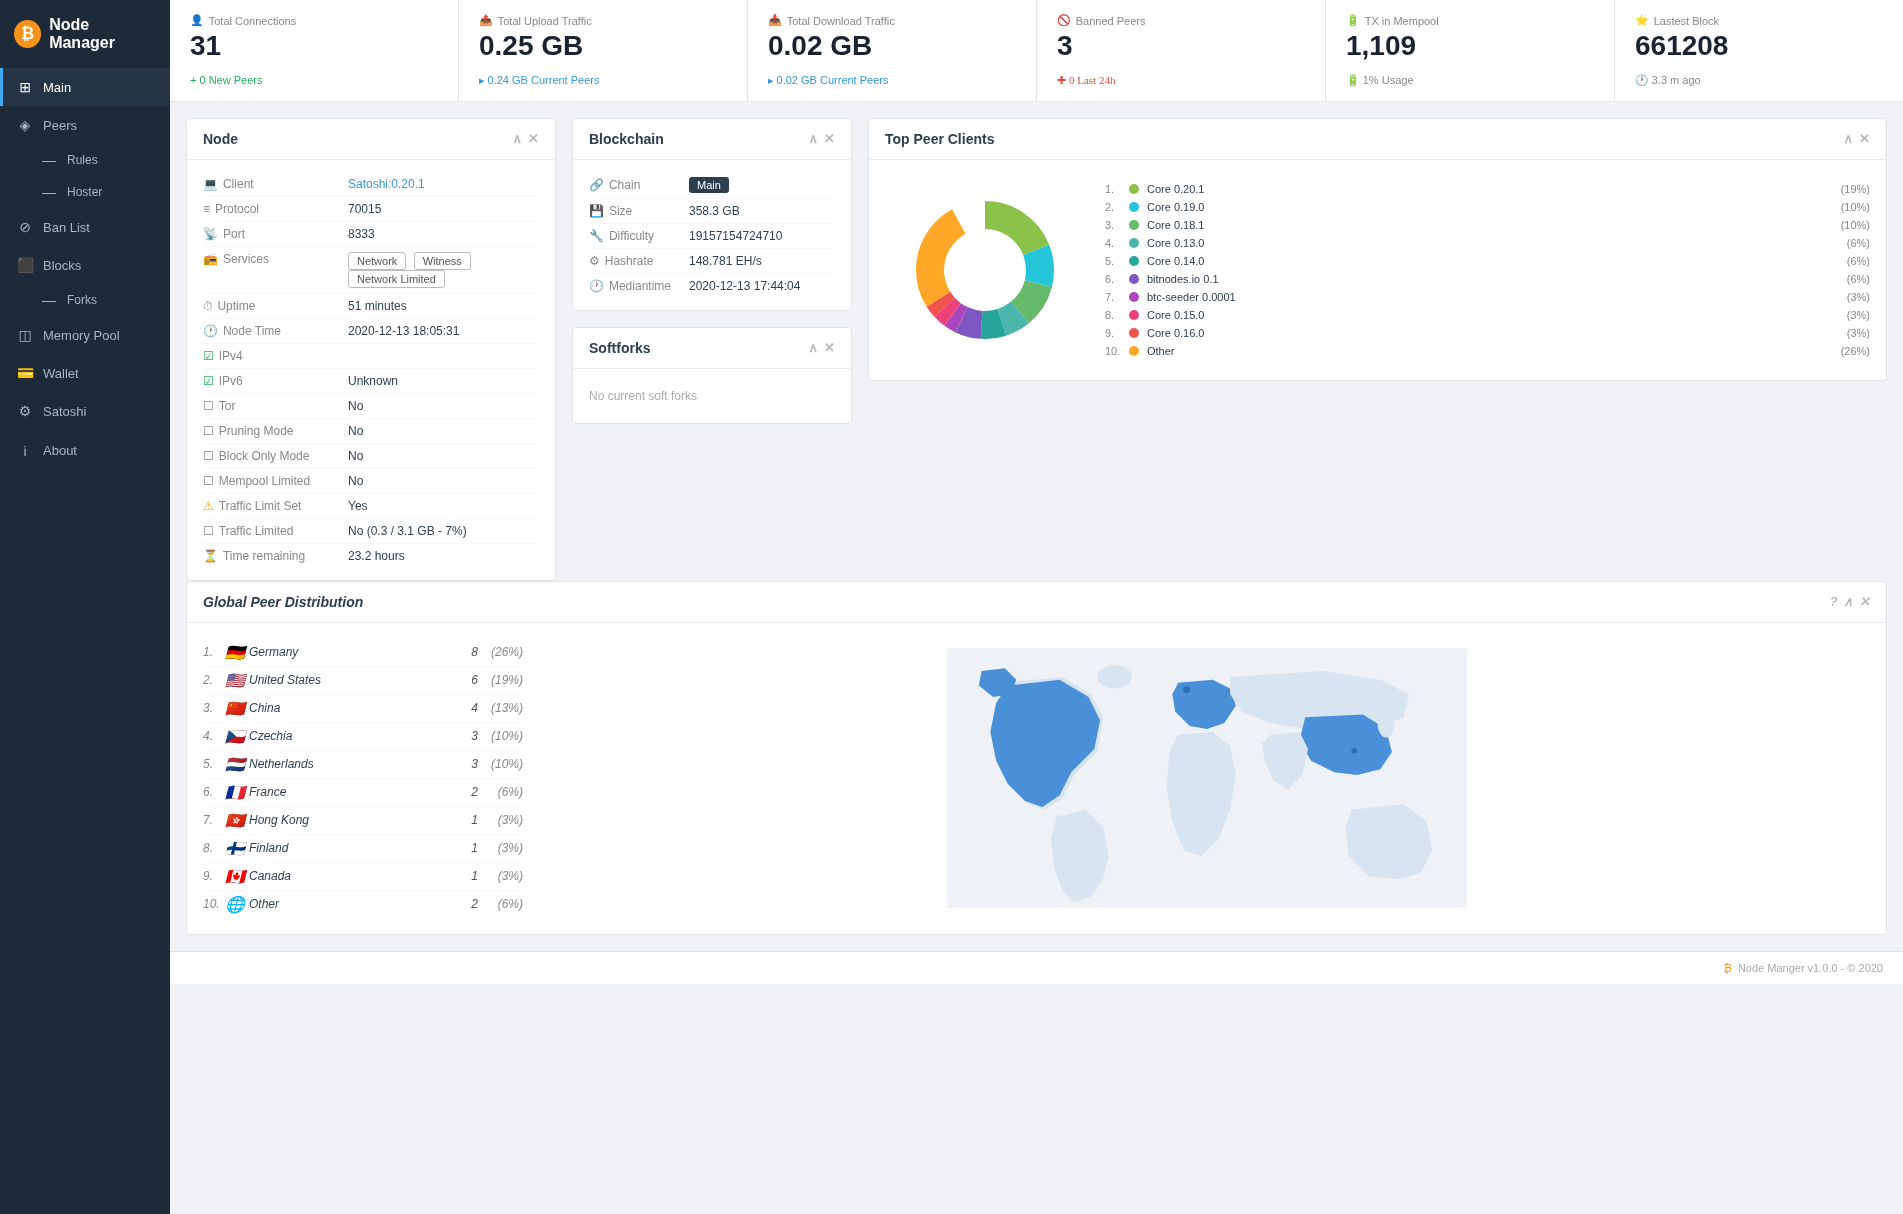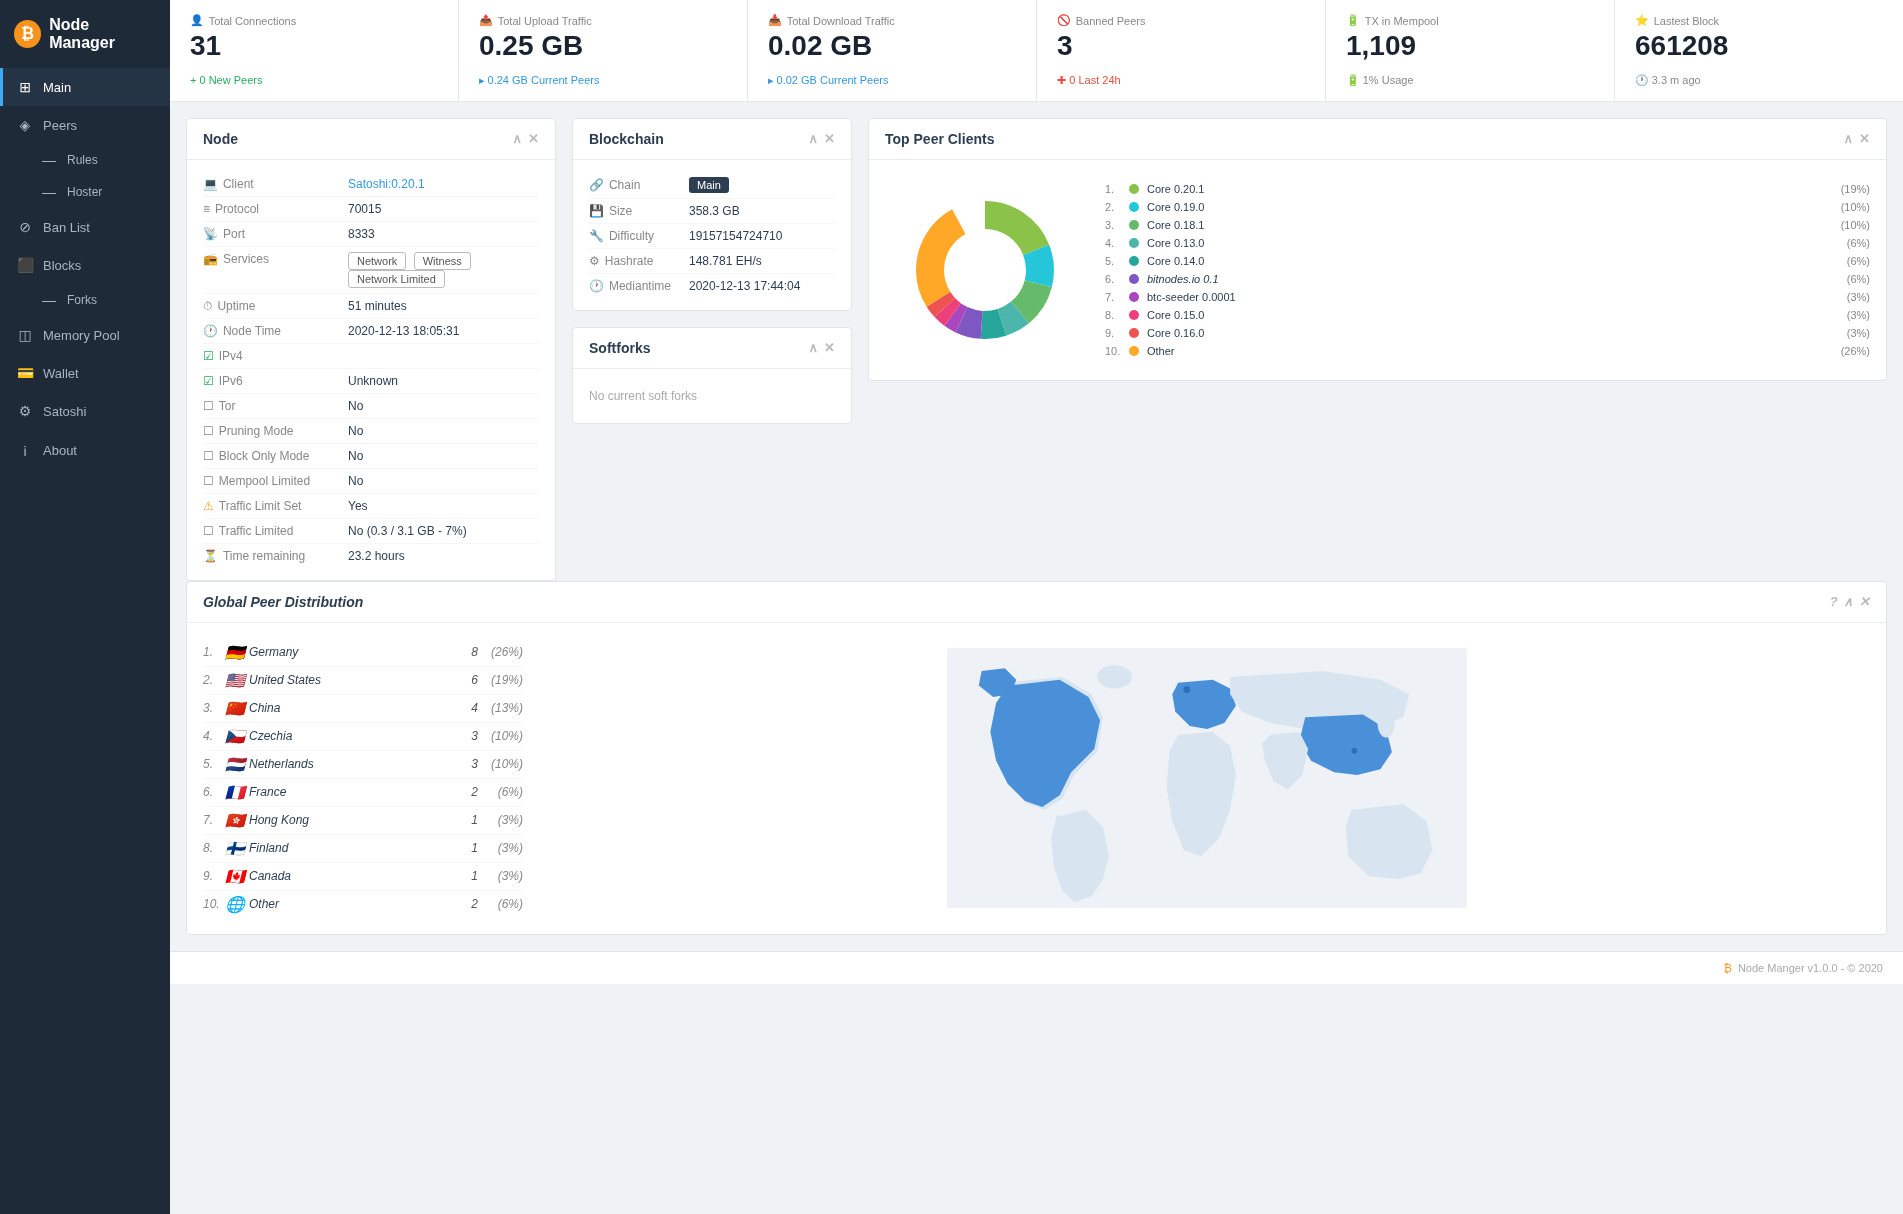--- a/index.html
+++ b/index.html
@@ -88,21 +88,21 @@
       font-weight: 700;
       color: #1a2332;
       line-height: 1.1;
     }
     .stat-sub {
       font-size: 11px;
       color: #888;
       margin-top: 12px;
     }
     .stat-sub.green { color: #27ae60; }
-    .stat-sub.red { color: #e74c3c; }
+    .stat-sub.red { color: #e74c3c; font-family: Liberation Serif, serif; }
     .stat-sub.blue { color: #3498db; }
 
     
     #body-area {
       padding: 16px;
       display: flex;
       flex-direction: column;
     }
 
     
@@ -529,21 +529,21 @@
     </div>
                 <div style="display: flex; align-items: center; gap: 8px; padding: 3px 0px; font-size: 11px;">
       <span style="color:#888;width:16px;">5.</span>
       <span style="width:10px;height:10px;border-radius:50%;background:#26a69a;flex-shrink:0;"></span>
       <span style="flex:1;color:#2c3e50;">Core 0.14.0</span>
       <span style="color:#888;">(6%)</span>
     </div>
                 <div style="display: flex; align-items: center; gap: 8px; padding: 3px 0px; font-size: 11px;">
       <span style="color:#888;width:16px;">6.</span>
       <span style="width:10px;height:10px;border-radius:50%;background:#7e57c2;flex-shrink:0;"></span>
-      <span style="flex:1;color:#2c3e50;font-style:italic;">bitnodes.io 0.1</span>
+      <span style="flex:1;color:#2c3e50;">bitnodes.io 0.1</span>
       <span style="color:#888;">(6%)</span>
     </div>
                 <div style="display: flex; align-items: center; gap: 8px; padding: 3px 0px; font-size: 11px;">
       <span style="color:#888;width:16px;">7.</span>
       <span style="width:10px;height:10px;border-radius:50%;background:#ab47bc;flex-shrink:0;"></span>
       <span style="flex:1;color:#2c3e50;">btc-seeder 0.0001</span>
       <span style="color:#888;">(3%)</span>
     </div>
                 <div style="display: flex; align-items: center; gap: 8px; padding: 3px 0px; font-size: 11px;">
       <span style="color:#888;width:16px;">8.</span>

